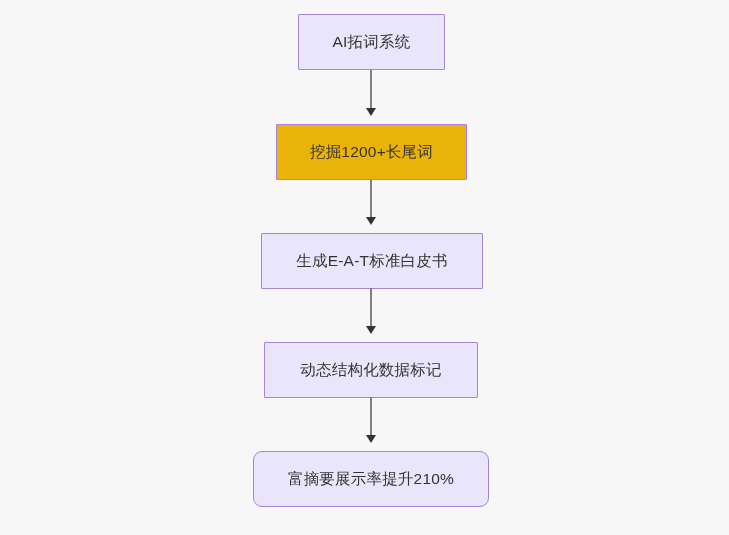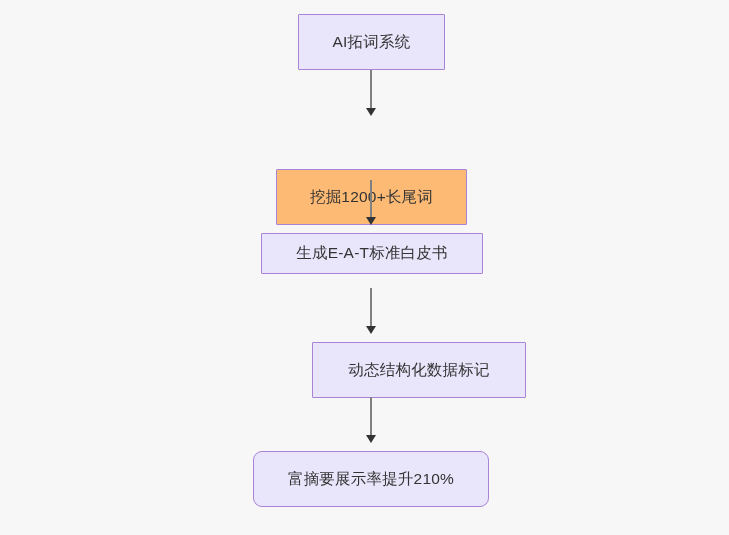--- a/index.html
+++ b/index.html
@@ -60,29 +60,29 @@
 </style>
 </head>
 <body style="background: rgb(247, 247, 247);">
 
 <div id="flowchart">
 
   <div class="node" style="left: 298px; top: 14px; width: 147px; height: 56px; background: rgb(233, 230, 252); border-color: rgb(168, 132, 216); color: rgb(51, 51, 51);">
     <span class="node-label">AI拓词系统</span>
   </div>
 
-  <div class="node" style="left: 276px; top: 124px; width: 191px; height: 56px; background: #fdba74; border-color: rgb(168, 132, 216); color: rgb(51, 51, 51); margin-top: 45px;">
+  <div class="node" style="left: 276px; top: 124px; width: 191px; height: 56px; background: #eab308; border-color: rgb(168, 132, 216); color: rgb(51, 51, 51);">
     <span class="node-label">挖掘1200+长尾词</span>
   </div>
 
-  <div class="node" style="left: 261px; top: 233px; width: 222px; height: 41px; background: rgb(233, 230, 252); border-color: rgb(168, 132, 216); color: rgb(51, 51, 51);">
+  <div class="node" style="left: 261px; top: 233px; width: 222px; height: 56px; background: rgb(233, 230, 252); border-color: rgb(168, 132, 216); color: rgb(51, 51, 51);">
     <span class="node-label">生成E-A-T标准白皮书</span>
   </div>
 
-  <div class="node" style="left: 264px; top: 342px; width: 214px; height: 56px; background: rgb(233, 230, 252); border-color: rgb(168, 132, 216); color: rgb(51, 51, 51); margin-left: 48px;">
+  <div class="node" style="left: 264px; top: 342px; width: 214px; height: 56px; background: rgb(233, 230, 252); border-color: rgb(168, 132, 216); color: rgb(51, 51, 51);">
     <span class="node-label">动态结构化数据标记</span>
   </div>
 
   <div class="node" style="left: 253px; top: 451px; width: 236px; height: 56px; background: rgb(233, 230, 252); border-color: rgb(168, 132, 216); color: rgb(51, 51, 51); border-radius: 9px;">
     <span class="node-label">富摘要展示率提升210%</span>
   </div>
 
   <div class="edge" style="left: 370px; top: 70px; width: 2px; height: 46px;">
     <div class="edge-line" style="height: 39px; background: rgb(128, 128, 128);"></div>
     <div class="edge-head" style="top: 38px; border-top-color: rgb(51, 51, 51);"></div>

